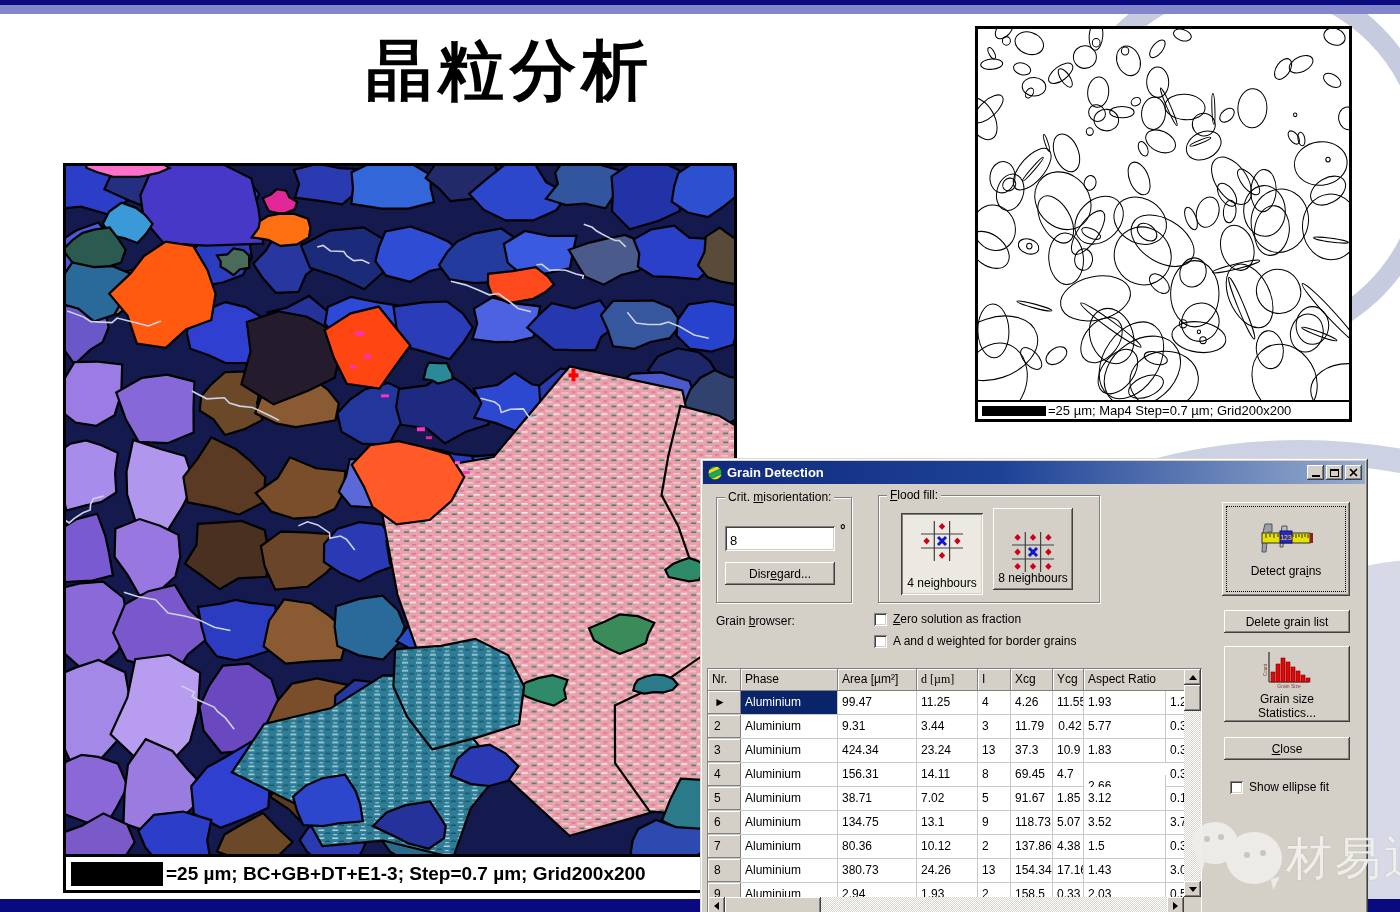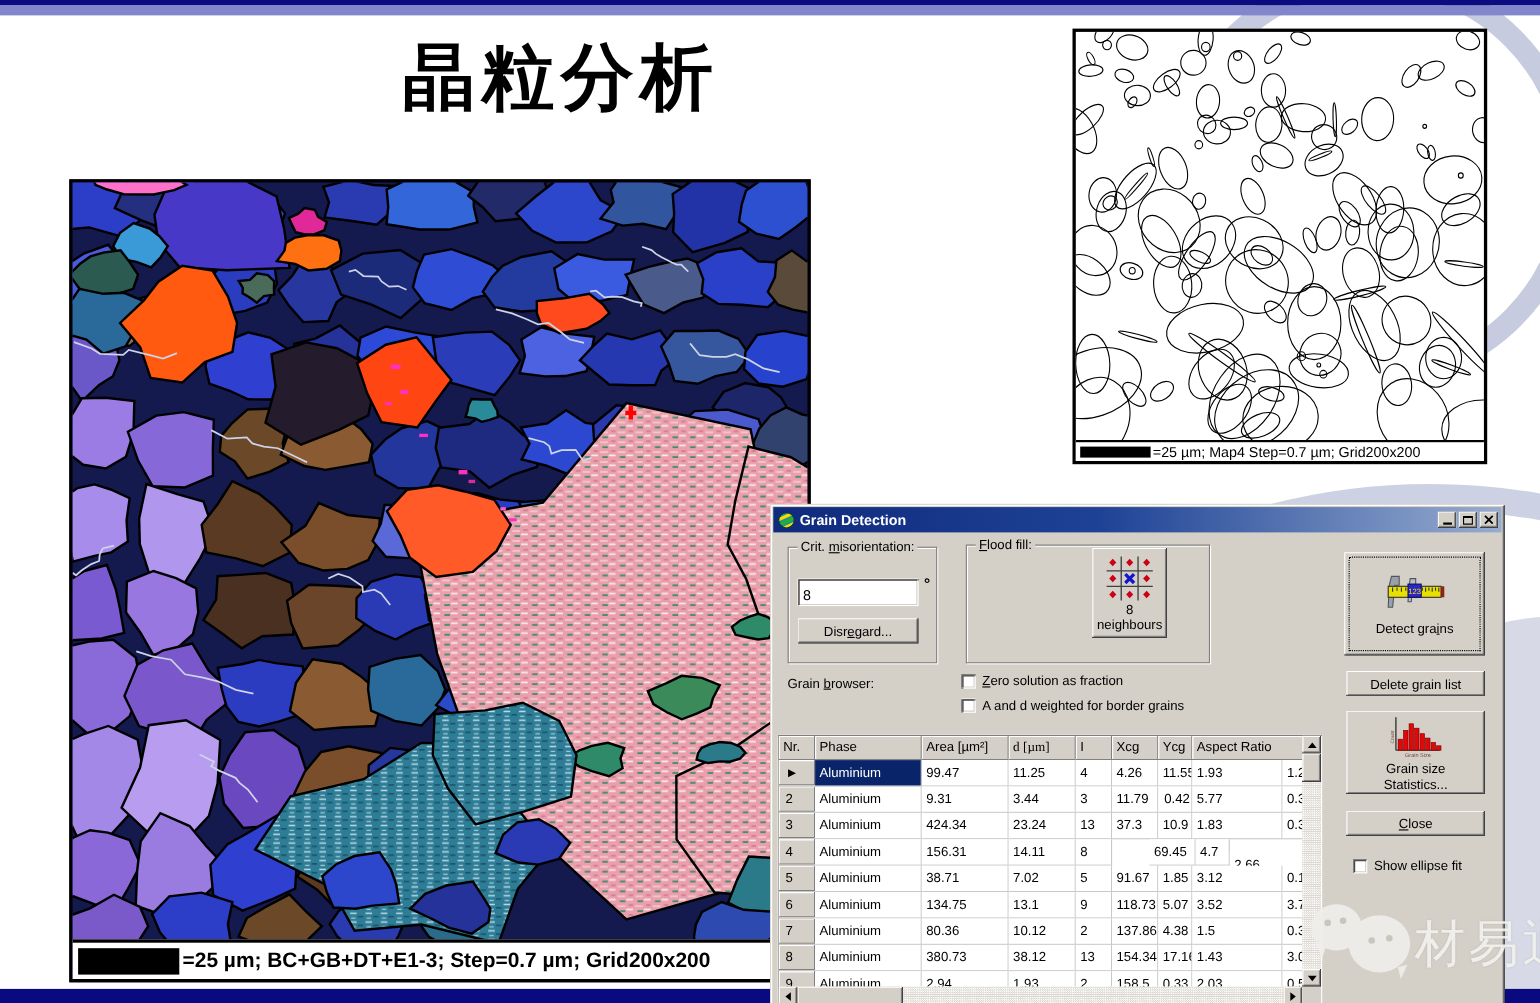--- a/index.html
+++ b/index.html
@@ -54,21 +54,21 @@
     font-size:13px;padding:4px 2px 0 5px;font-family:"Liberation Sans",sans-serif;}
   .degree-mark{position:absolute;left:123px;top:24px;font-size:14px;font-weight:700;}
   .btn{background:#d4d0c8;border:0;font-size:12px;color:#000;font-family:"Liberation Sans",sans-serif;
     box-shadow: inset -1px -1px 0 #404040, inset 1px 1px 0 #ffffff, inset -2px -2px 0 #808080, inset 2px 2px 0 #d4d0c8;
     display:flex;align-items:center;justify-content:center;}
   .btn-disregard{position:absolute;left:8px;top:64px;width:110px;height:23px;}
   .nbtn{position:absolute;width:82px;height:82px;flex-direction:column;justify-content:flex-start;padding-top:6px;}
   .nbtn .nlabel{position:absolute;bottom:5px;left:0;right:0;text-align:center;font-size:12px;}
   .nbtn-4{left:22px;top:17px;background:#ebe9e2;
     box-shadow: inset 1px 1px 0 #404040, inset -1px -1px 0 #ffffff, inset 2px 2px 0 #808080, inset -2px -2px 0 #d4d0c8;}
-  .nbtn-8{left:114px;top:2px;width:68px;}
+  .nbtn-8{left:114px;top:12px;width:80px;justify-content:center;}
   .gb-label{position:absolute;left:16px;top:156px;}
   .chk{position:absolute;display:flex;align-items:center;gap:6px;}
   .chk-zero{left:174px;top:154px;}
   .chk-weight{left:174px;top:176px;}
   .chk-ellipse{left:530px;top:322px;}
   .chkbox{width:13px;height:13px;background:#fff;flex:0 0 auto;
     box-shadow: inset 1px 1px 0 #808080, inset -1px -1px 0 #fff, inset 2px 2px 0 #404040, inset -2px -2px 0 #d4d0c8;}
   
   .gtable{position:absolute;left:7px;top:210px;width:495px;height:246px;background:#fff;
     box-shadow:inset 1px 1px 0 #808080, inset -1px -1px 0 #fff;}
@@ -450,20 +450,33 @@
       <span class="group-label">Crit. <u>m</u>isorientation:</span>
       <input class="crit-input sunken" readonly="" value="8" style="">
       <span class="degree-mark">°</span>
       <button class="btn btn-disregard">
         <span>Disr<u>e</u>gard...</span>
       </button>
     </div>
 
     <div class="group g-flood">
       <span class="group-label"><u>F</u>lood fill:</span>
+      <button class="btn nbtn nbtn-4">
+        <svg width="46" height="44" viewBox="0 0 46 44">
+          <path d="M15.3 2 V42 M30.6 2 V42 M2 15 H44 M2 29 H44" stroke="#404040" stroke-width="1.2" fill="none"></path>
+          <path d="M19 18 L27 26 M27 18 L19 26" stroke="#1515cc" stroke-width="3"></path>
+          <g fill="#cc0016">
+            <path d="M23 4 l3.2 3.4 -3.2 3.4 -3.2 -3.4 Z"></path>
+            <path d="M23 33 l3.2 3.4 -3.2 3.4 -3.2 -3.4 Z"></path>
+            <path d="M7.6 18.6 l3.2 3.4 -3.2 3.4 -3.2 -3.4 Z"></path>
+            <path d="M38.4 18.6 l3.2 3.4 -3.2 3.4 -3.2 -3.4 Z"></path>
+          </g>
+        </svg>
+        <span class="nlabel">4 neighbours</span>
+      </button>
       <button class="btn nbtn nbtn-8">
         <svg width="46" height="44" viewBox="0 0 46 44">
           <path d="M15.3 2 V42 M30.6 2 V42 M2 15 H44 M2 29 H44" stroke="#404040" stroke-width="1.2" fill="none"></path>
           <path d="M19 18 L27 26 M27 18 L19 26" stroke="#1515cc" stroke-width="3"></path>
           <g fill="#cc0016">
             <path d="M7.6 4 l3.2 3.4 -3.2 3.4 -3.2 -3.4 Z"></path>
             <path d="M23 4 l3.2 3.4 -3.2 3.4 -3.2 -3.4 Z"></path>
             <path d="M38.4 4 l3.2 3.4 -3.2 3.4 -3.2 -3.4 Z"></path>
             <path d="M7.6 18.6 l3.2 3.4 -3.2 3.4 -3.2 -3.4 Z"></path>
             <path d="M38.4 18.6 l3.2 3.4 -3.2 3.4 -3.2 -3.4 Z"></path>
@@ -532,21 +545,21 @@
             <div class="cell" style="width: 31px;">10.9</div>
             <div class="cell" style="width: 82px;">1.83</div>
             <div class="cell" style="width: 20px;">0.35</div>
           </div>
           <div class="trow">
             <div class="cell nr" style="width: 33px;">4</div>
             <div class="cell" style="width: 97px;">Aluminium</div>
             <div class="cell" style="width: 79px;">156.31</div>
             <div class="cell" style="width: 61px;">14.11</div>
             <div class="cell" style="width: 33px;">8</div>
-            <div class="cell" style="width: 42px; margin-left: 34px;">69.45</div>
+            <div class="cell" style="width: 42px;">69.45</div>
             <div class="cell" style="width: 31px;">4.7</div>
             <div class="cell" style="width: 82px; margin-top: 12px;">2.66</div>
             <div class="cell" style="width: 20px;">0.33</div>
           </div>
           <div class="trow">
             <div class="cell nr" style="width: 33px;">5</div>
             <div class="cell" style="width: 97px;">Aluminium</div>
             <div class="cell" style="width: 79px;">38.71</div>
             <div class="cell" style="width: 61px;">7.02</div>
             <div class="cell" style="width: 33px;">5</div>
@@ -574,21 +587,21 @@
             <div class="cell" style="width: 33px;">2</div>
             <div class="cell" style="width: 42px;">137.86</div>
             <div class="cell" style="width: 31px;">4.38</div>
             <div class="cell" style="width: 82px;">1.5</div>
             <div class="cell" style="width: 20px;">0.35</div>
           </div>
           <div class="trow">
             <div class="cell nr" style="width: 33px;">8</div>
             <div class="cell" style="width: 97px;">Aluminium</div>
             <div class="cell" style="width: 79px;">380.73</div>
-            <div class="cell" style="width: 61px;">38.12</div>
+            <div class="cell" style="width: 61px;">24.26</div>
             <div class="cell" style="width: 33px;">13</div>
             <div class="cell" style="width: 42px;">154.34</div>
             <div class="cell" style="width: 31px;">17.16</div>
             <div class="cell" style="width: 82px;">1.43</div>
             <div class="cell" style="width: 20px;">3.05</div>
           </div>
           <div class="trow">
             <div class="cell nr" style="width: 33px;">9</div>
             <div class="cell" style="width: 97px;">Aluminium</div>
             <div class="cell" style="width: 79px;">2.94</div>

